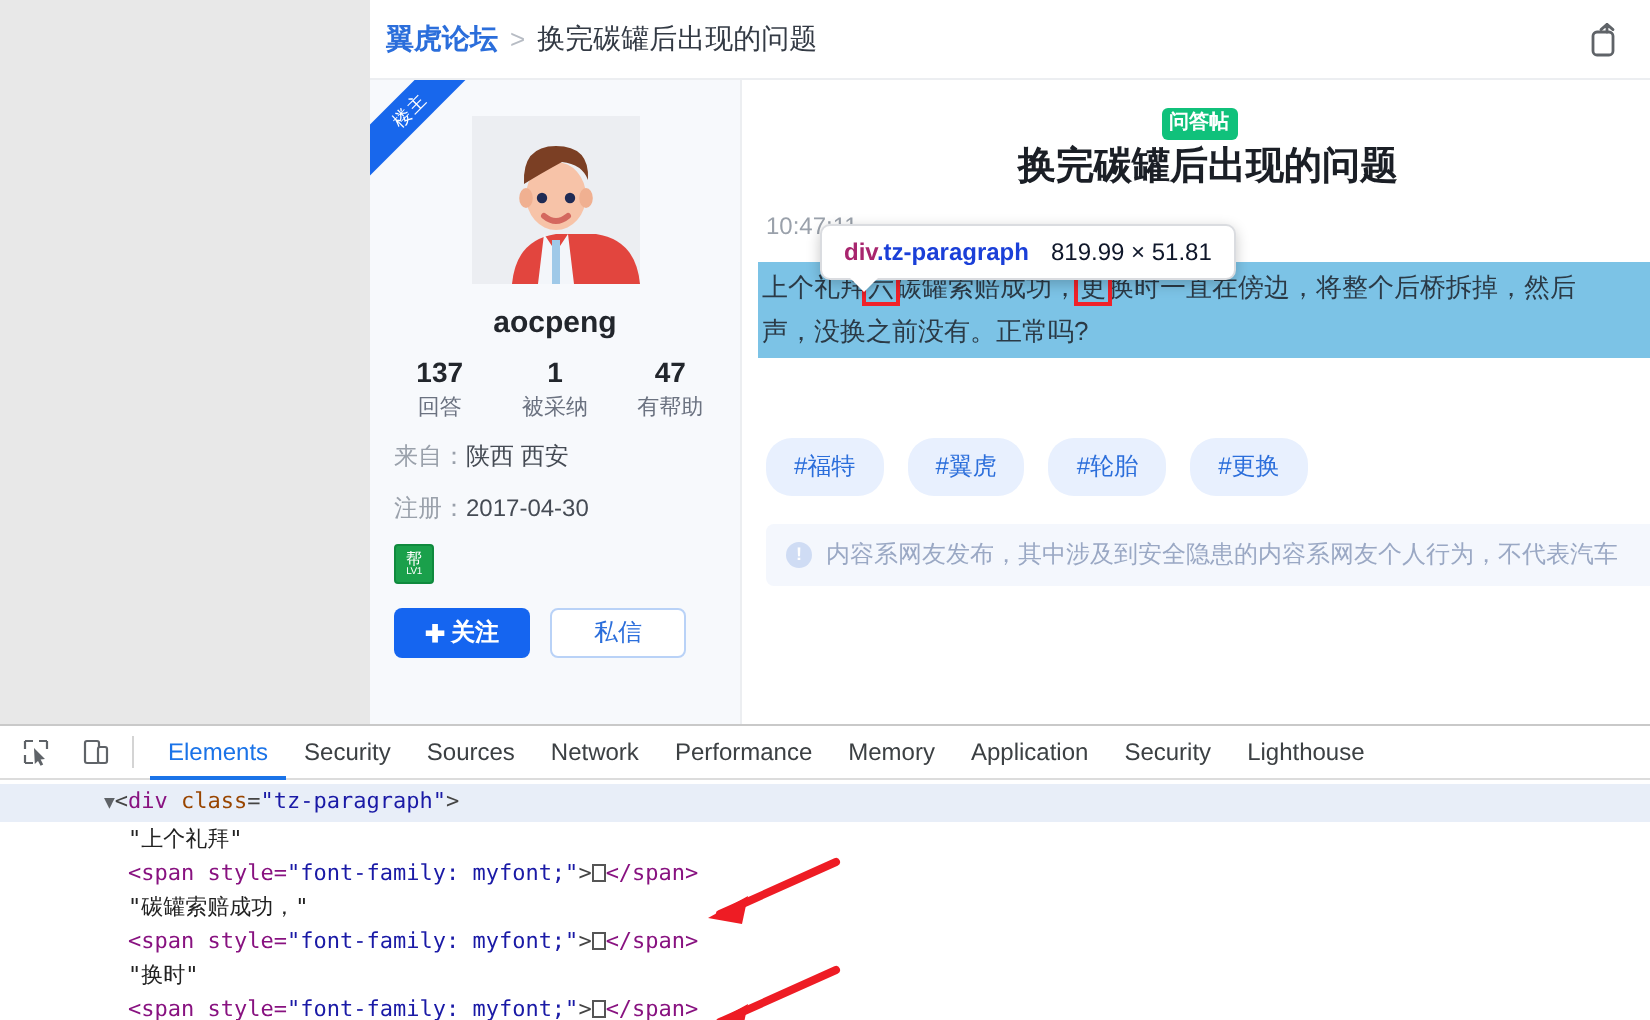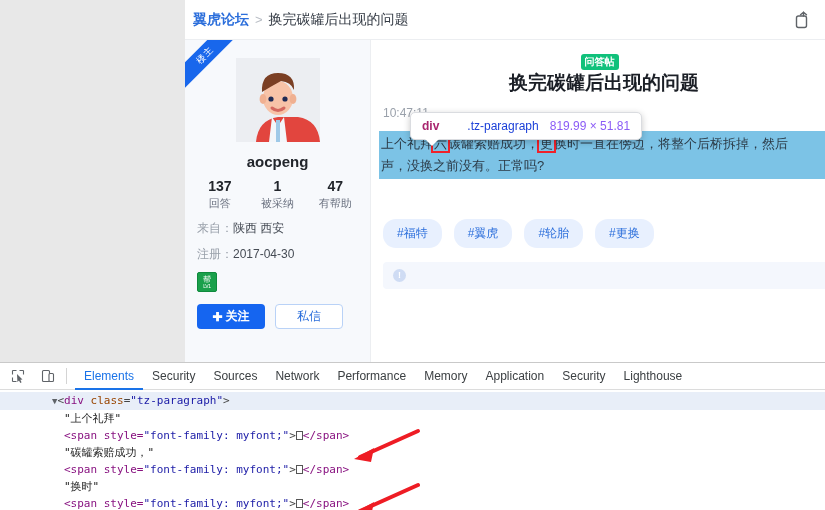--- a/index.html
+++ b/index.html
@@ -117,22 +117,22 @@
 
   
   .dt-tooltip {
     position: absolute; left: 410px; top: 112px;
     background: #ffffff; border: 1px solid #dadce0; border-radius: 5px;
     box-shadow: 0 2px 7px rgba(0,0,0,0.22);
     padding: 6px 11px; font-size: 12px; display: flex; align-items: baseline; gap: 11px;
     z-index: 40; white-space: nowrap;
   }
   .dt-tooltip .tag { color: #a8256e; font-weight: bold; }
-  .dt-tooltip .cls { color: #1a3fd8; font-weight: normal; padding-left: 28px; }
-  .dt-tooltip .dims { color: #8b5cf6; }
+  .dt-tooltip .cls { color: #1a3fd8; font-weight: bold; }
+  .dt-tooltip .dims { color: #0f172a; }
   .dt-tooltip:after {
     content: ""; position: absolute; left: 14px; bottom: -7px;
     width: 0; height: 0; border-left: 7px solid transparent;
     border-right: 7px solid transparent; border-top: 7px solid #ffffff;
     filter: drop-shadow(0 2px 1px rgba(0,0,0,0.12));
   }
 
   .tag-row { display: flex; gap: 12px; margin: 40px 0 0 12px; }
   .tag-chip {
     background: #e8f0fe; color: #2b6edb; font-size: 12px;
@@ -284,20 +284,21 @@
 
           <div class="tag-row">
             <span class="tag-chip">#福特</span>
             <span class="tag-chip">#翼虎</span>
             <span class="tag-chip">#轮胎</span>
             <span class="tag-chip">#更换</span>
           </div>
 
           <div class="notice">
             <span class="notice-ico">!</span>
+            <span>内容系网友发布，其中涉及到安全隐患的内容系网友个人行为，不代表汽车</span>
           </div>
         </div>
       </div>
     </div>
 
     <div class="dt-tooltip">
       <span><span class="tag">div</span><span class="cls">.tz-paragraph</span></span>
       <span class="dims">819.99 × 51.81</span>
     </div>
   </div>

